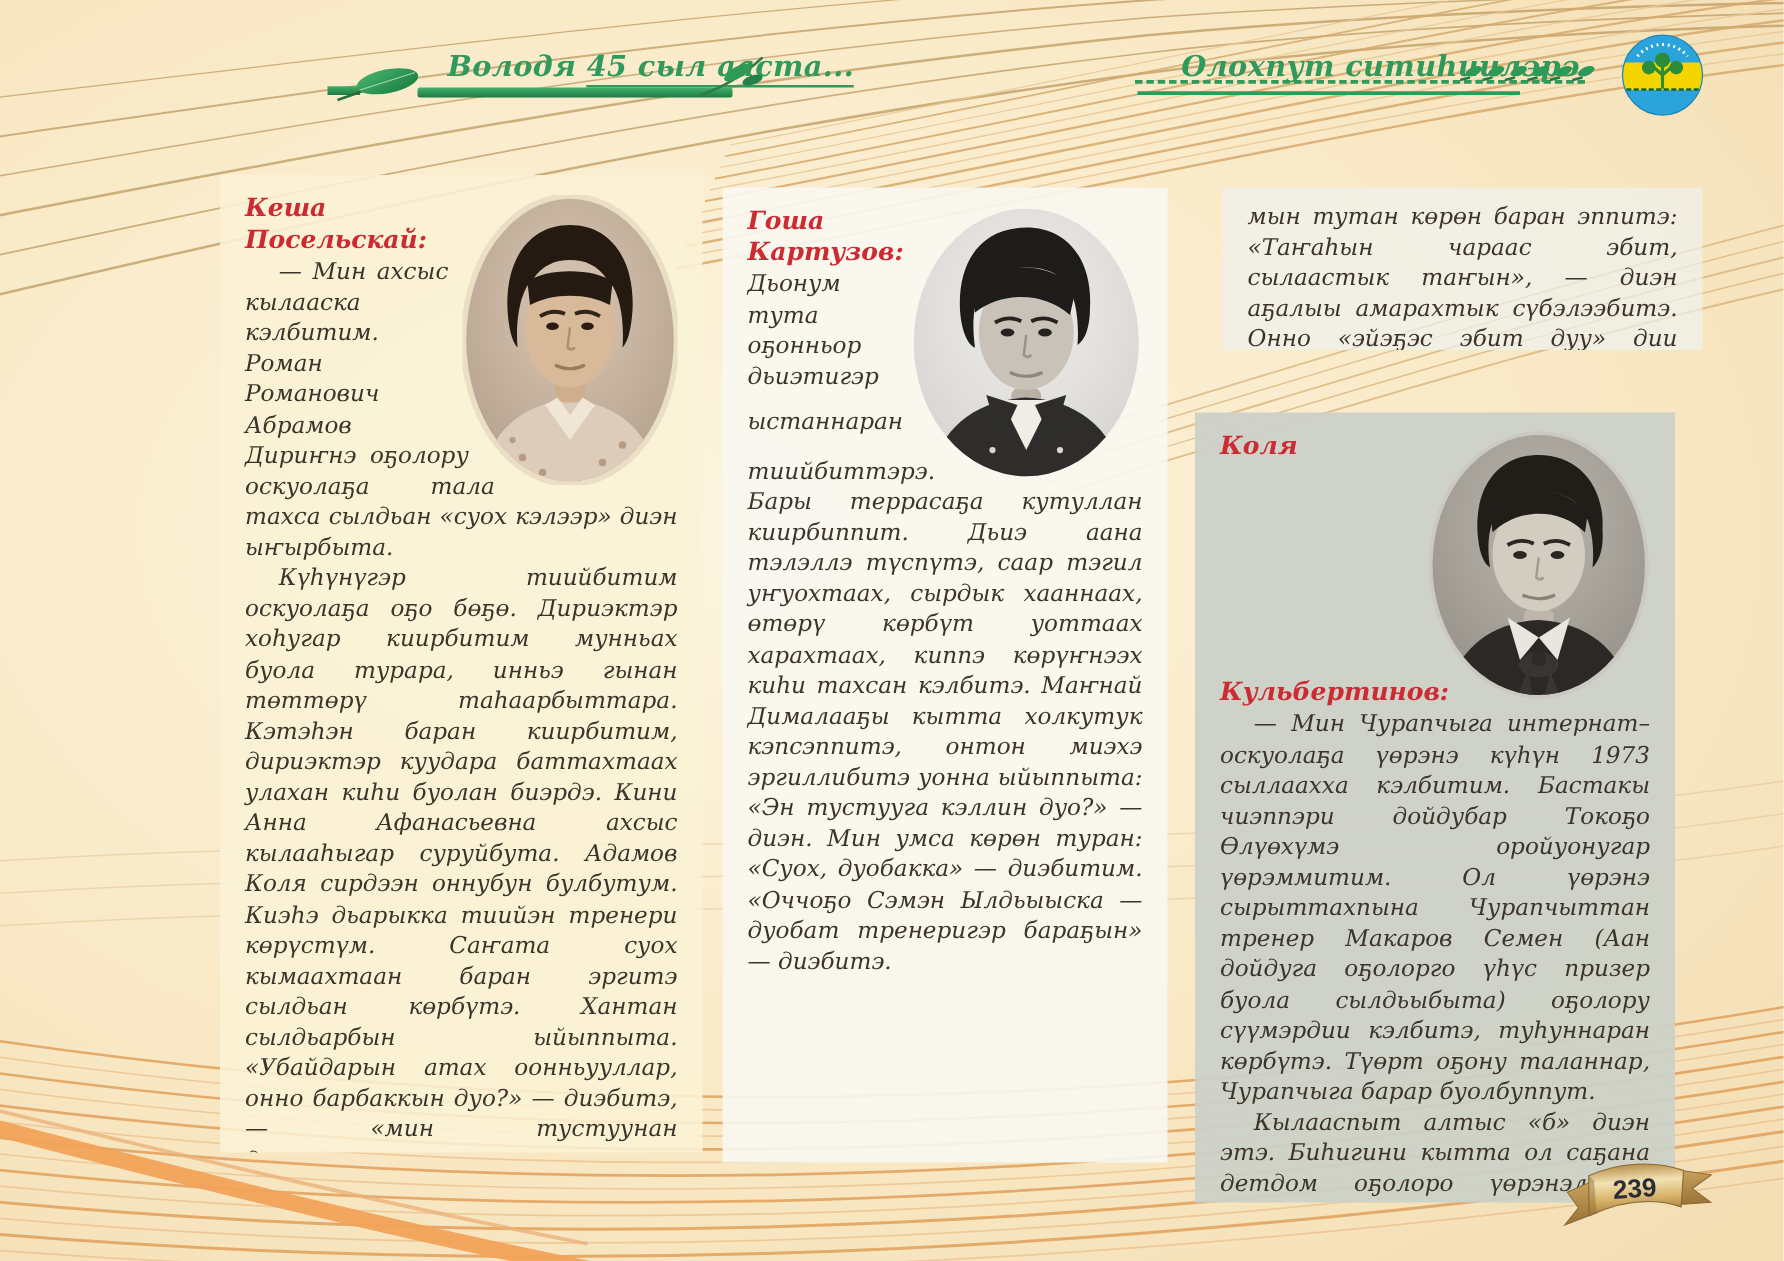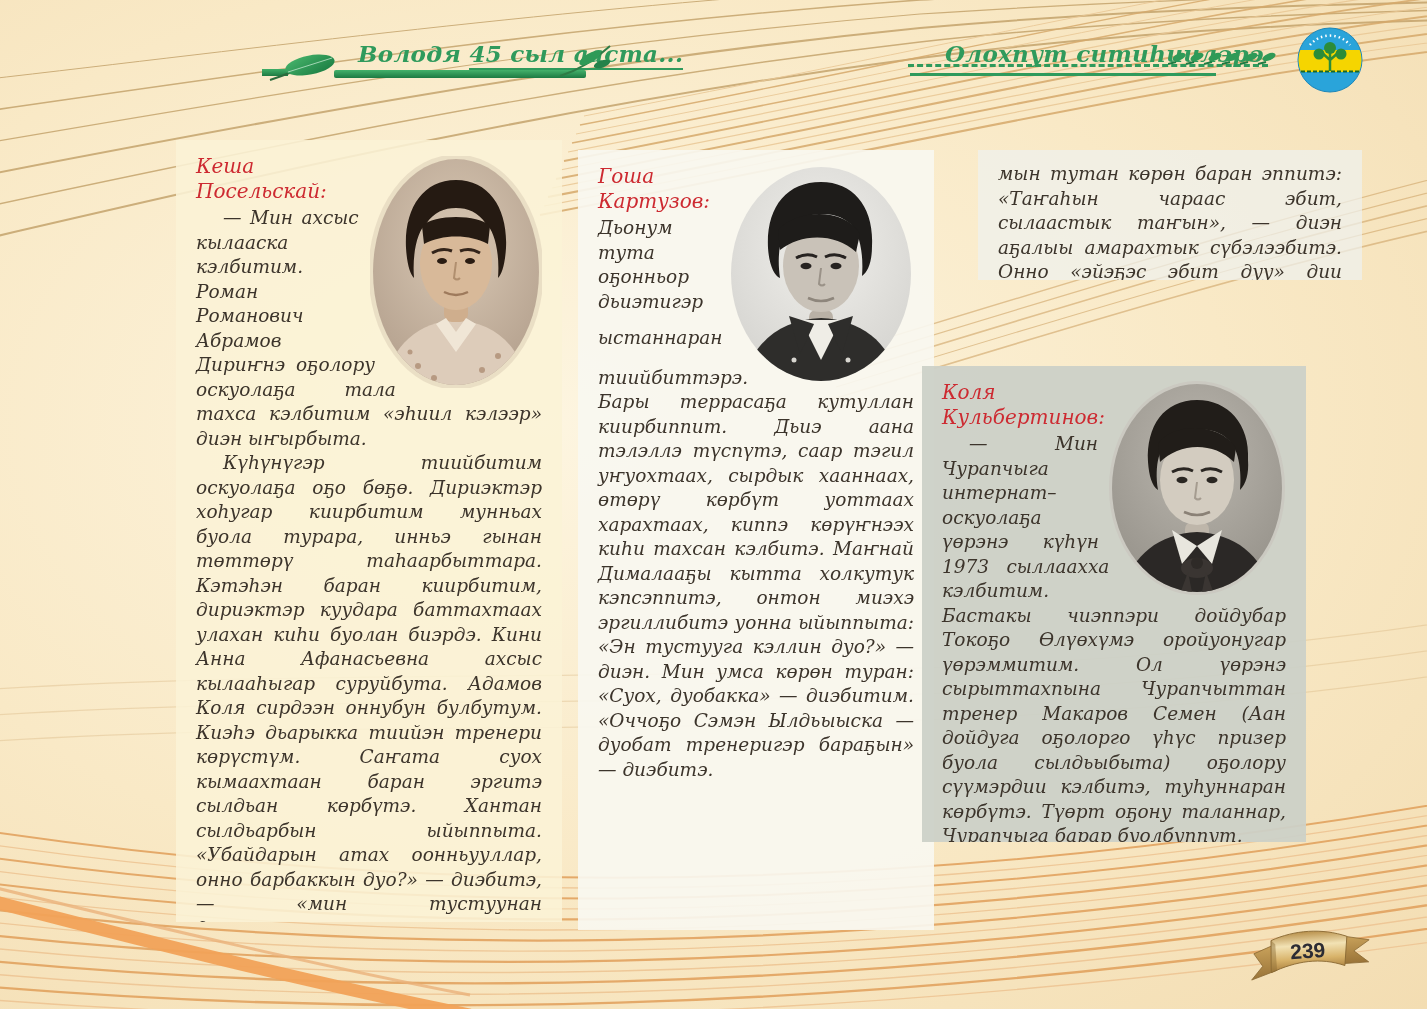--- a/index.html
+++ b/index.html
@@ -23,25 +23,25 @@
   #rdashed{position:absolute;left:908px;top:64px;width:360px;height:0;border-top:3px dashed #2f9a5c;}
   #rsolid{position:absolute;left:910px;top:73px;width:306px;height:3px;background:#2f9a5c;}
   #leafrow{position:absolute;left:1168px;top:48px;width:108px;height:20px;}
   #emblem{position:absolute;left:1297px;top:27px;width:66px;height:66px;}
 
   
   .col{position:absolute;box-sizing:border-box;padding:12px 20px 10px;overflow:hidden;
        font-style:italic;text-align:justify;color:#3c342b;font-size:18.5px;line-height:24.5px;}
   .col p{margin:0;text-indent:27px;}
   .col p.noind{text-indent:0;}
-  .pname{margin:2px 0 3px;font-size:20px;font-weight:normal;font-style:italic;color:#cd2a31;}
+  .pname{margin:2px 0 3px;font-size:20px;font-weight:bold;font-style:italic;color:#cd2a31;}
   #col1{left:176px;top:140px;width:386px;height:782px;background:rgba(250,243,214,.88);}
   #col2{left:578px;top:150px;width:356px;height:780px;background:rgba(249,247,240,.92);}
   #col3a{left:978px;top:150px;width:384px;height:130px;background:rgba(238,241,238,.72);}
-  #col3b{left:922px;top:330px;width:384px;height:476px;background:rgba(204,208,200,.94);margin-top:36px;}
+  #col3b{left:956px;top:330px;width:384px;height:632px;background:rgba(204,208,200,.94);}
   .photo{float:right;shape-margin:5px;}
   .photo1{width:172px;height:232px;margin:4px 0 6px 12px;shape-outside:ellipse(50% 50%);}
   .photo2{width:186px;height:220px;margin:2px 0 6px 10px;shape-outside:ellipse(50% 50%);}
   .photo3{width:178px;height:216px;margin:2px 0 6px 10px;shape-outside:ellipse(50% 50%);}
   #ribbon{position:absolute;left:1242px;top:922px;width:134px;height:64px;}
 </style>
 </head>
 <body>
 
 <div id="page">
@@ -186,21 +186,21 @@
           <path d="M52,70 C64,58 108,58 120,70 L118,88 C100,78 72,78 54,88 Z" fill="#251a12"></path>
           <path d="M62,97 Q72,91 82,95 M90,95 Q100,91 110,97" stroke="#33241a" stroke-width="3" fill="none"></path>
           <ellipse cx="72" cy="105" rx="5" ry="3" fill="#2a1c12"></ellipse>
           <ellipse cx="100" cy="105" rx="5" ry="3" fill="#2a1c12"></ellipse>
           <path d="M86,106 L84,122 Q87,125 90,122" stroke="#b08f6f" stroke-width="2" fill="none"></path>
           <path d="M74,136 Q86,142 98,136" stroke="#9e7a5c" stroke-width="2.5" fill="none"></path>
         </g>
       </svg>
     </div>
     <h3 class="pname">Кеша Посельскай:</h3>
-    <p>— Мин ахсыс кылааска кэлбитим. Роман Романович Абрамов Дириҥнэ оҕолору оскуолаҕа тала тахса кэлбитим «эһиил кэлээр» диэн ыҥырбыта.</p>
+    <p>— Мин ахсыс кылааска кэлбитим. Роман Романович Абрамов Дириҥнэ оҕолору оскуолаҕа тала тахса сылдьан «суох кэлээр» диэн ыҥырбыта.</p>
     <p>Күһүнүгэр тиийбитим оскуолаҕа оҕо бөҕө. Дириэктэр хоһугар киирбитим мунньах буола турара, инньэ гынан төттөрү таһаарбыттара. Кэтэһэн баран киирбитим, дириэктэр куудара баттахтаах улахан киһи буолан биэрдэ. Кини Анна Афанасьевна ахсыс кылааһыгар суруйбута. Адамов Коля сирдээн оннубун булбутум. Киэһэ дьарыкка тиийэн тренери көрүстүм. Саҥата суох кымаахтаан баран эргитэ сылдьан көрбүтэ. Хантан сылдьарбын ыйыппыта. «Убайдарын атах оонньууллар, онно барбаккын дуо?» — диэбитэ, — «мин тустуунан дьарыктаныам этэ»,— диэбитим. Онтон ыла дьарыктанан барбытым. Дириҥҥэ кылгастык дьарыктаммыт буоламмын син сыстаҕас эбиппин. Ол билсибит тренерим — улуу Коркин эбит. Ол саҕана тустуу сайдан турар кэмэ, Роман Дмитриев Олимпиада кыайыылааҕа буолбута.</p>
 
   </section>
 
   <section id="col2" class="col">
     <div class="photo photo2">
       <svg viewBox="0 0 186 220" width="186" height="220">
         <defs>
           <radialGradient id="pg2" cx="50%" cy="38%" r="75%">
             <stop offset="0" stop-color="#f0efeb"></stop>

